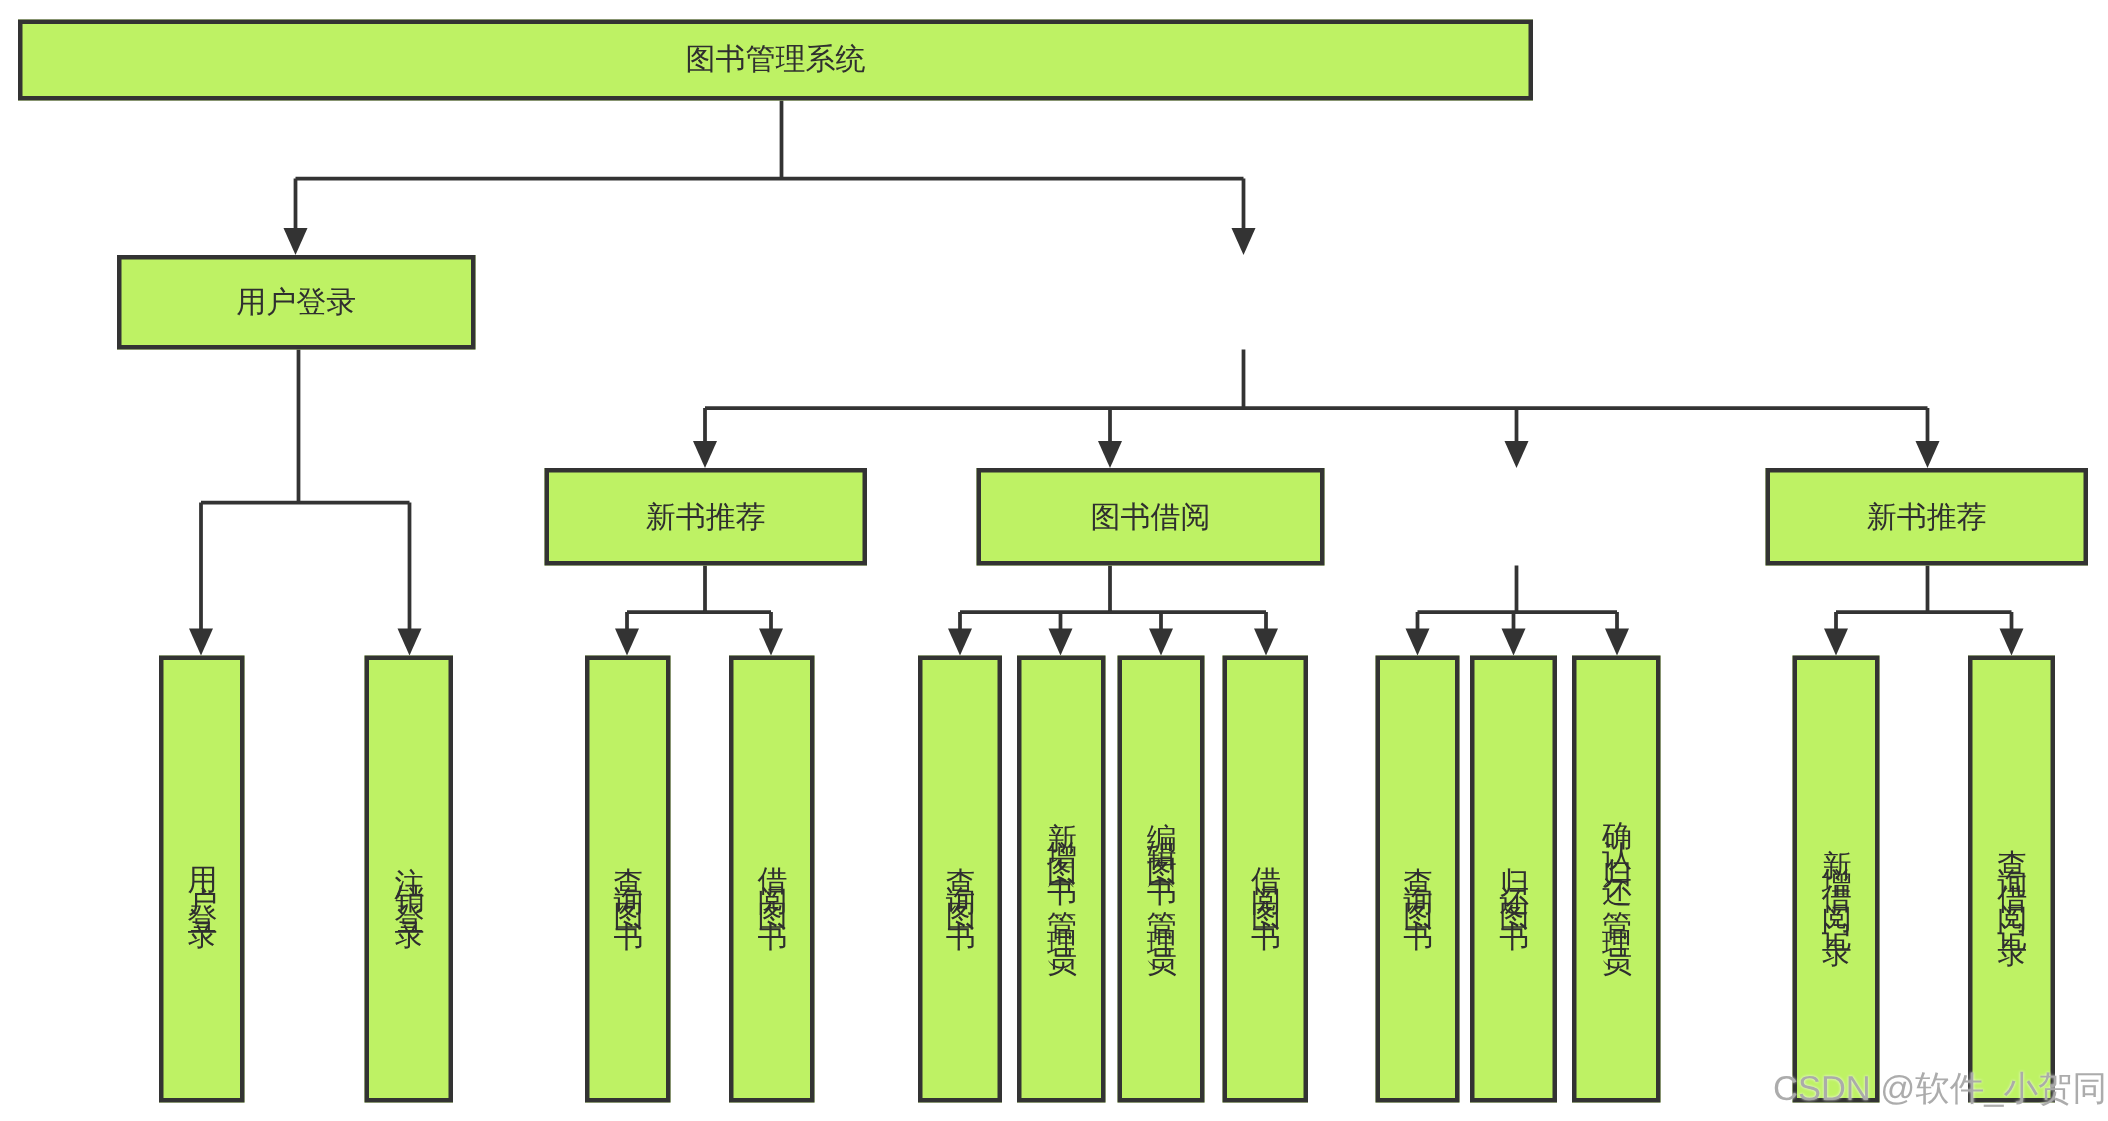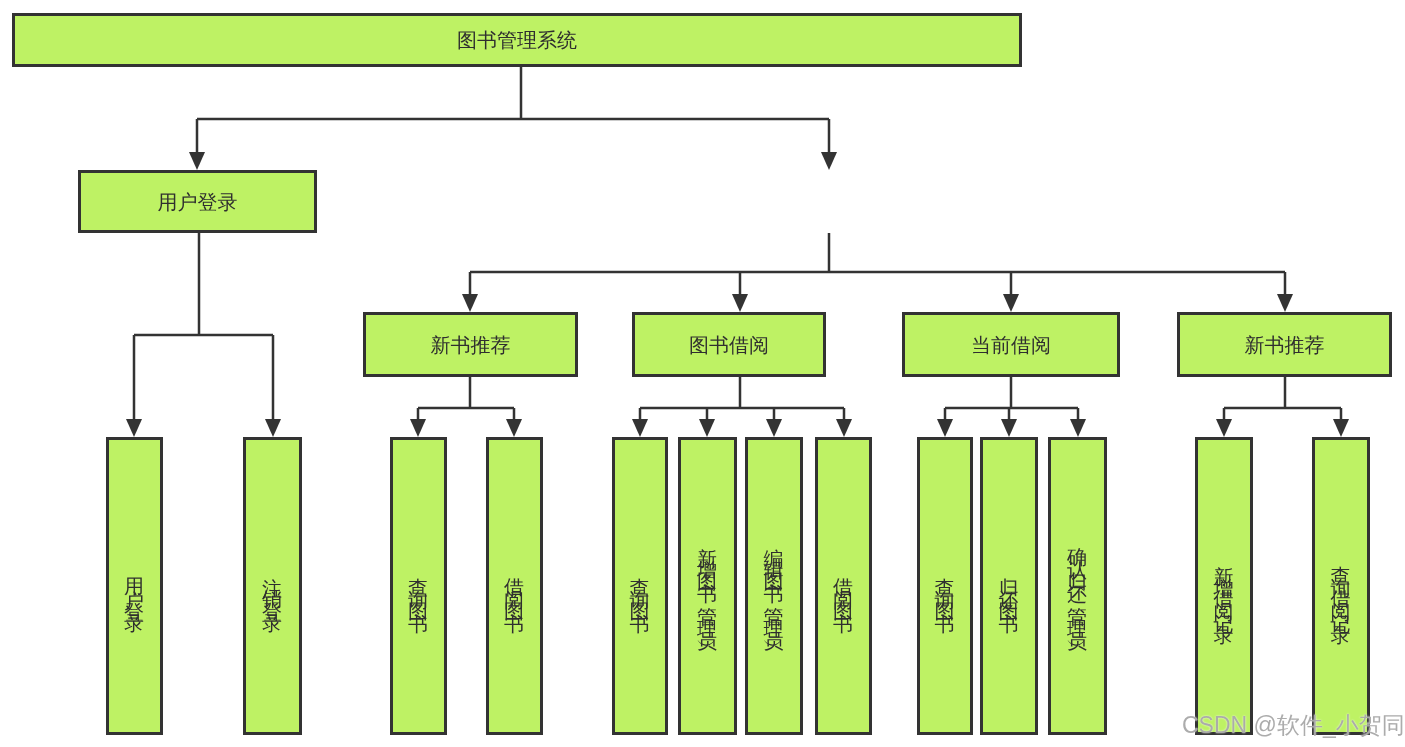--- a/index.html
+++ b/index.html
@@ -112,25 +112,22 @@
     <span class="lbl">图书管理系统</span>
   </div>
 
   <div class="node" style="left:78px; top:170px; width:239px; height:63px">
     <span class="lbl">用户登录</span>
   </div>
 
   <div class="node" style="left:363px; top:312px; width:215px; height:65px">
     <span class="lbl">新书推荐</span>
   </div>
-  <div class="node" style="left:632px; top:312px; width:194px; height:65px">
+  <div class="node" style="left:651px; top:312px; width:232px; height:65px">
     <span class="lbl">图书借阅</span>
-  </div>
-  <div class="node" style="left:902px; top:312px; width:218px; height:65px">
-    <span class="lbl">当前借阅</span>
   </div>
   <div class="node" style="left:1177px; top:312px; width:215px; height:65px">
     <span class="lbl">新书推荐</span>
   </div>
 
   <div class="node leaf" style="left:106px; top:437px; width:57px; height:298px">
     <span class="lbl">用户登录</span>
   </div>
   <div class="node leaf" style="left:243px; top:437px; width:59px; height:298px">
     <span class="lbl">注销登录</span>

